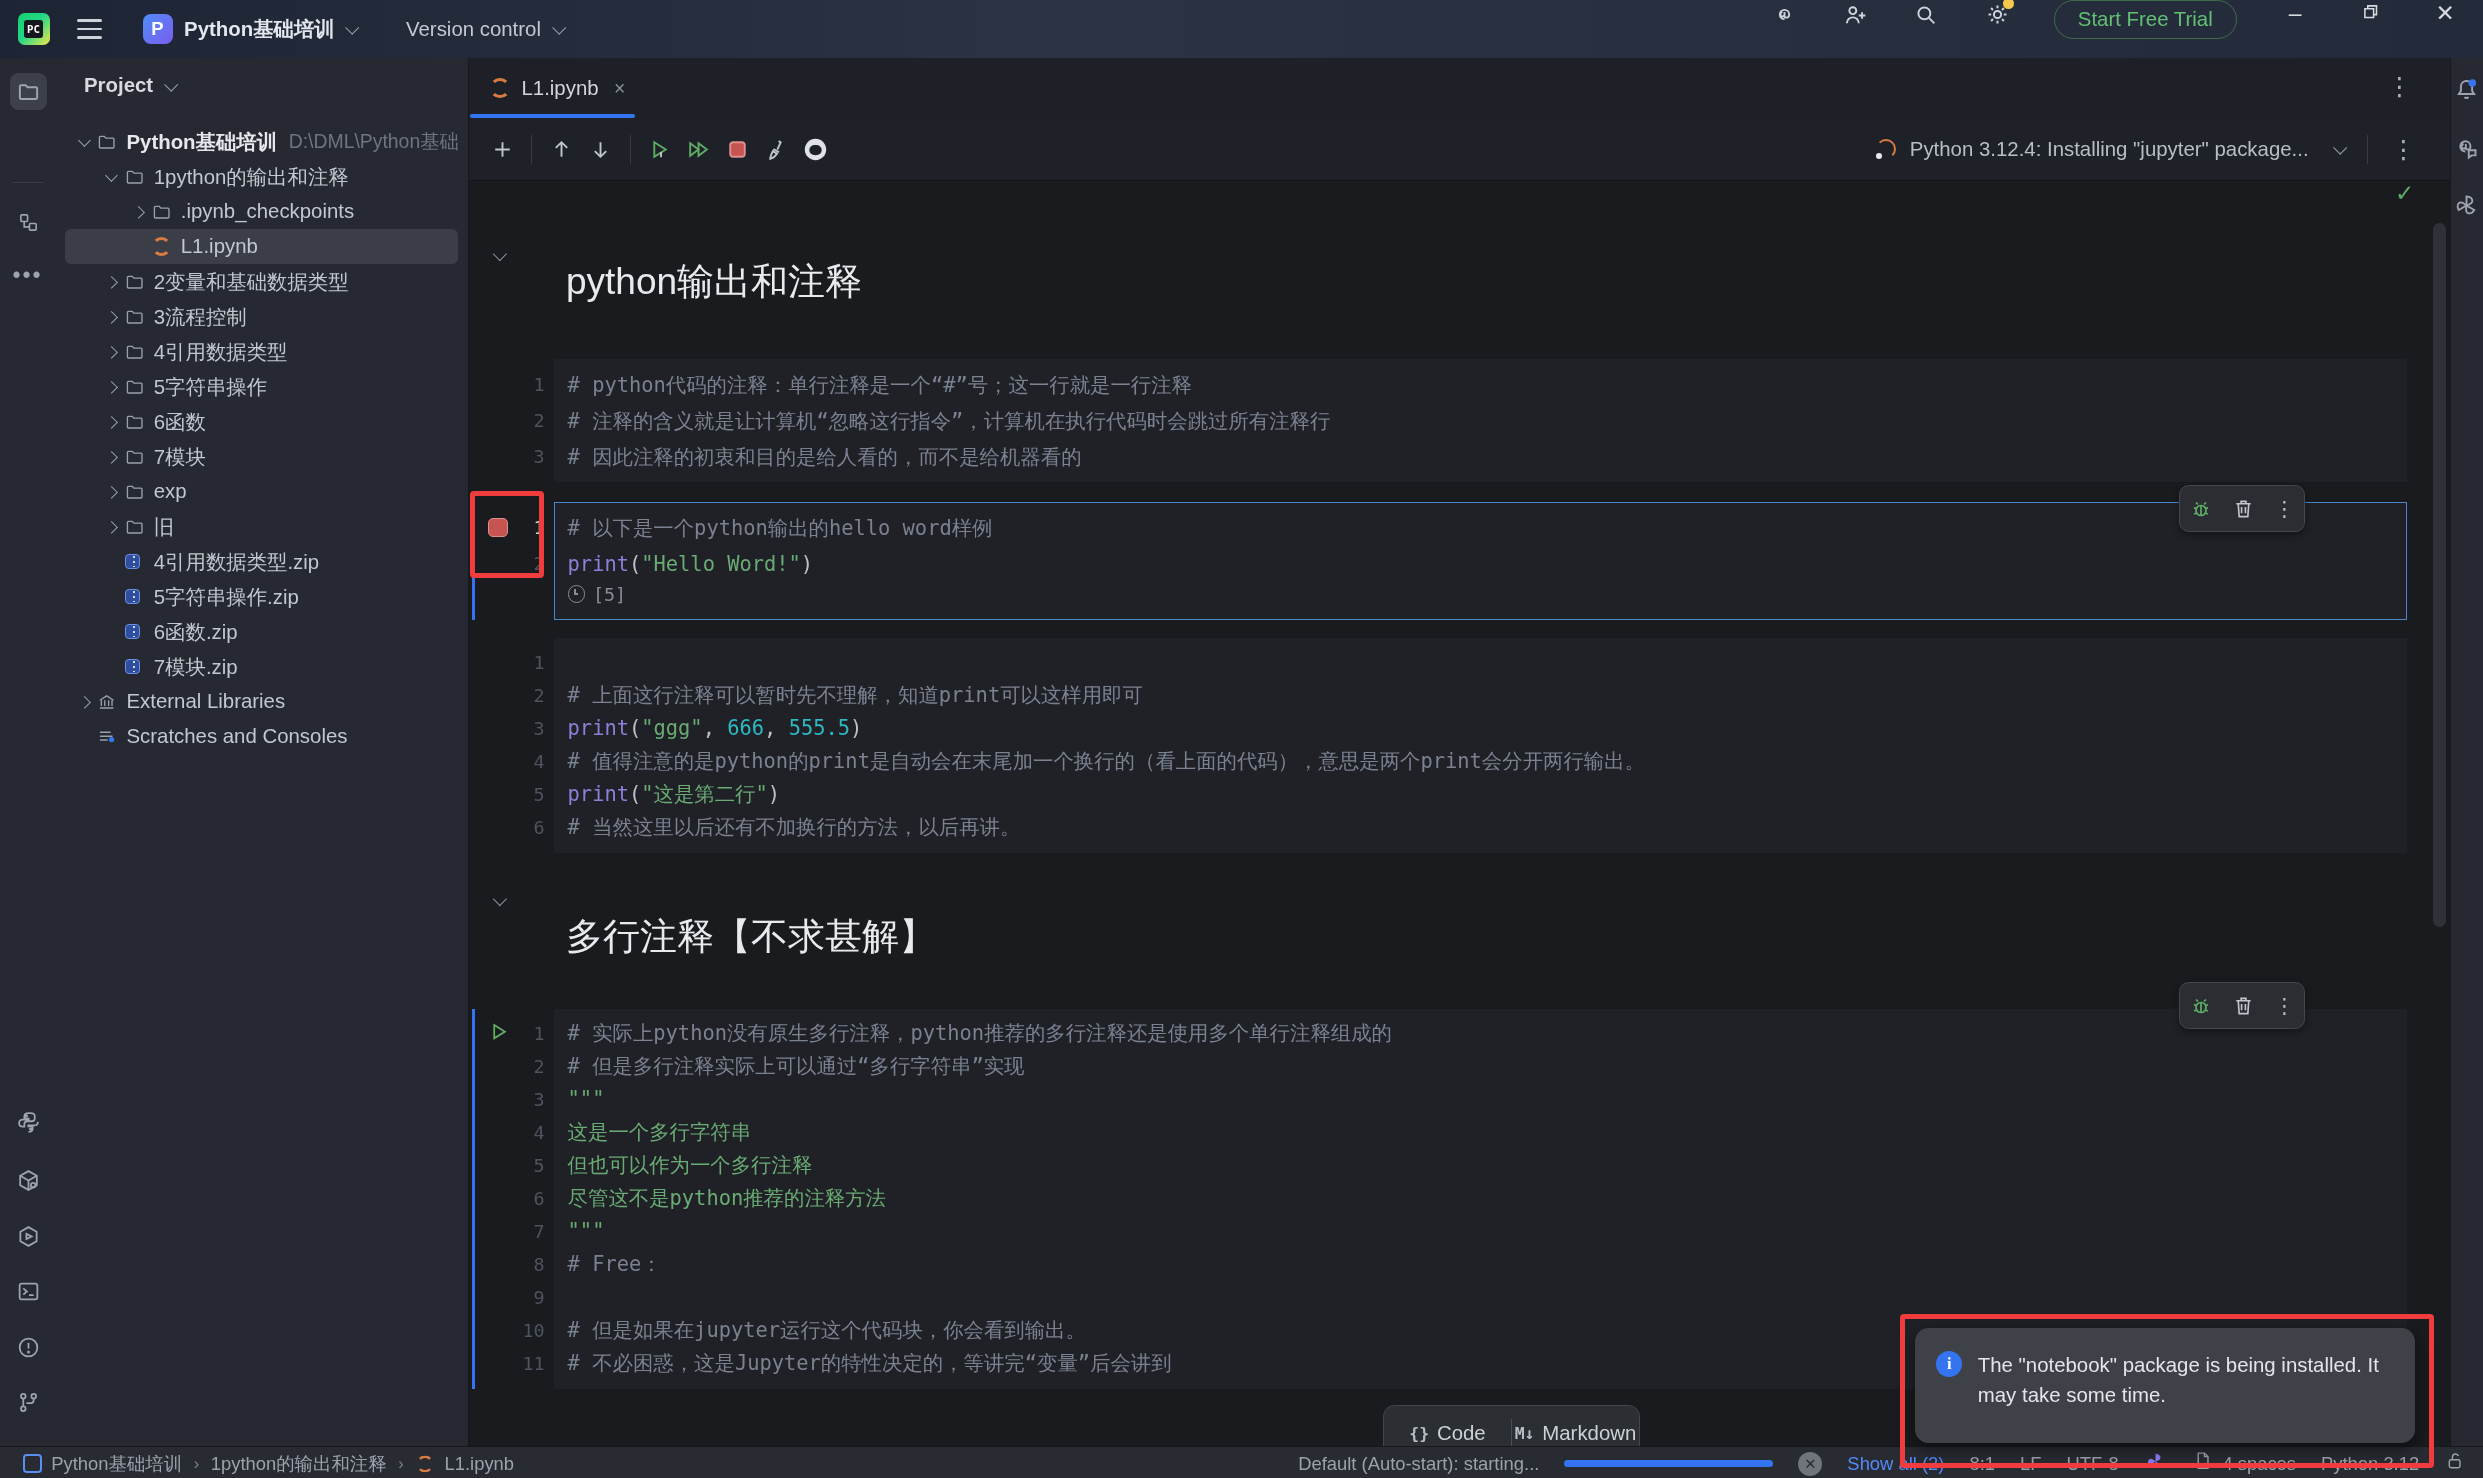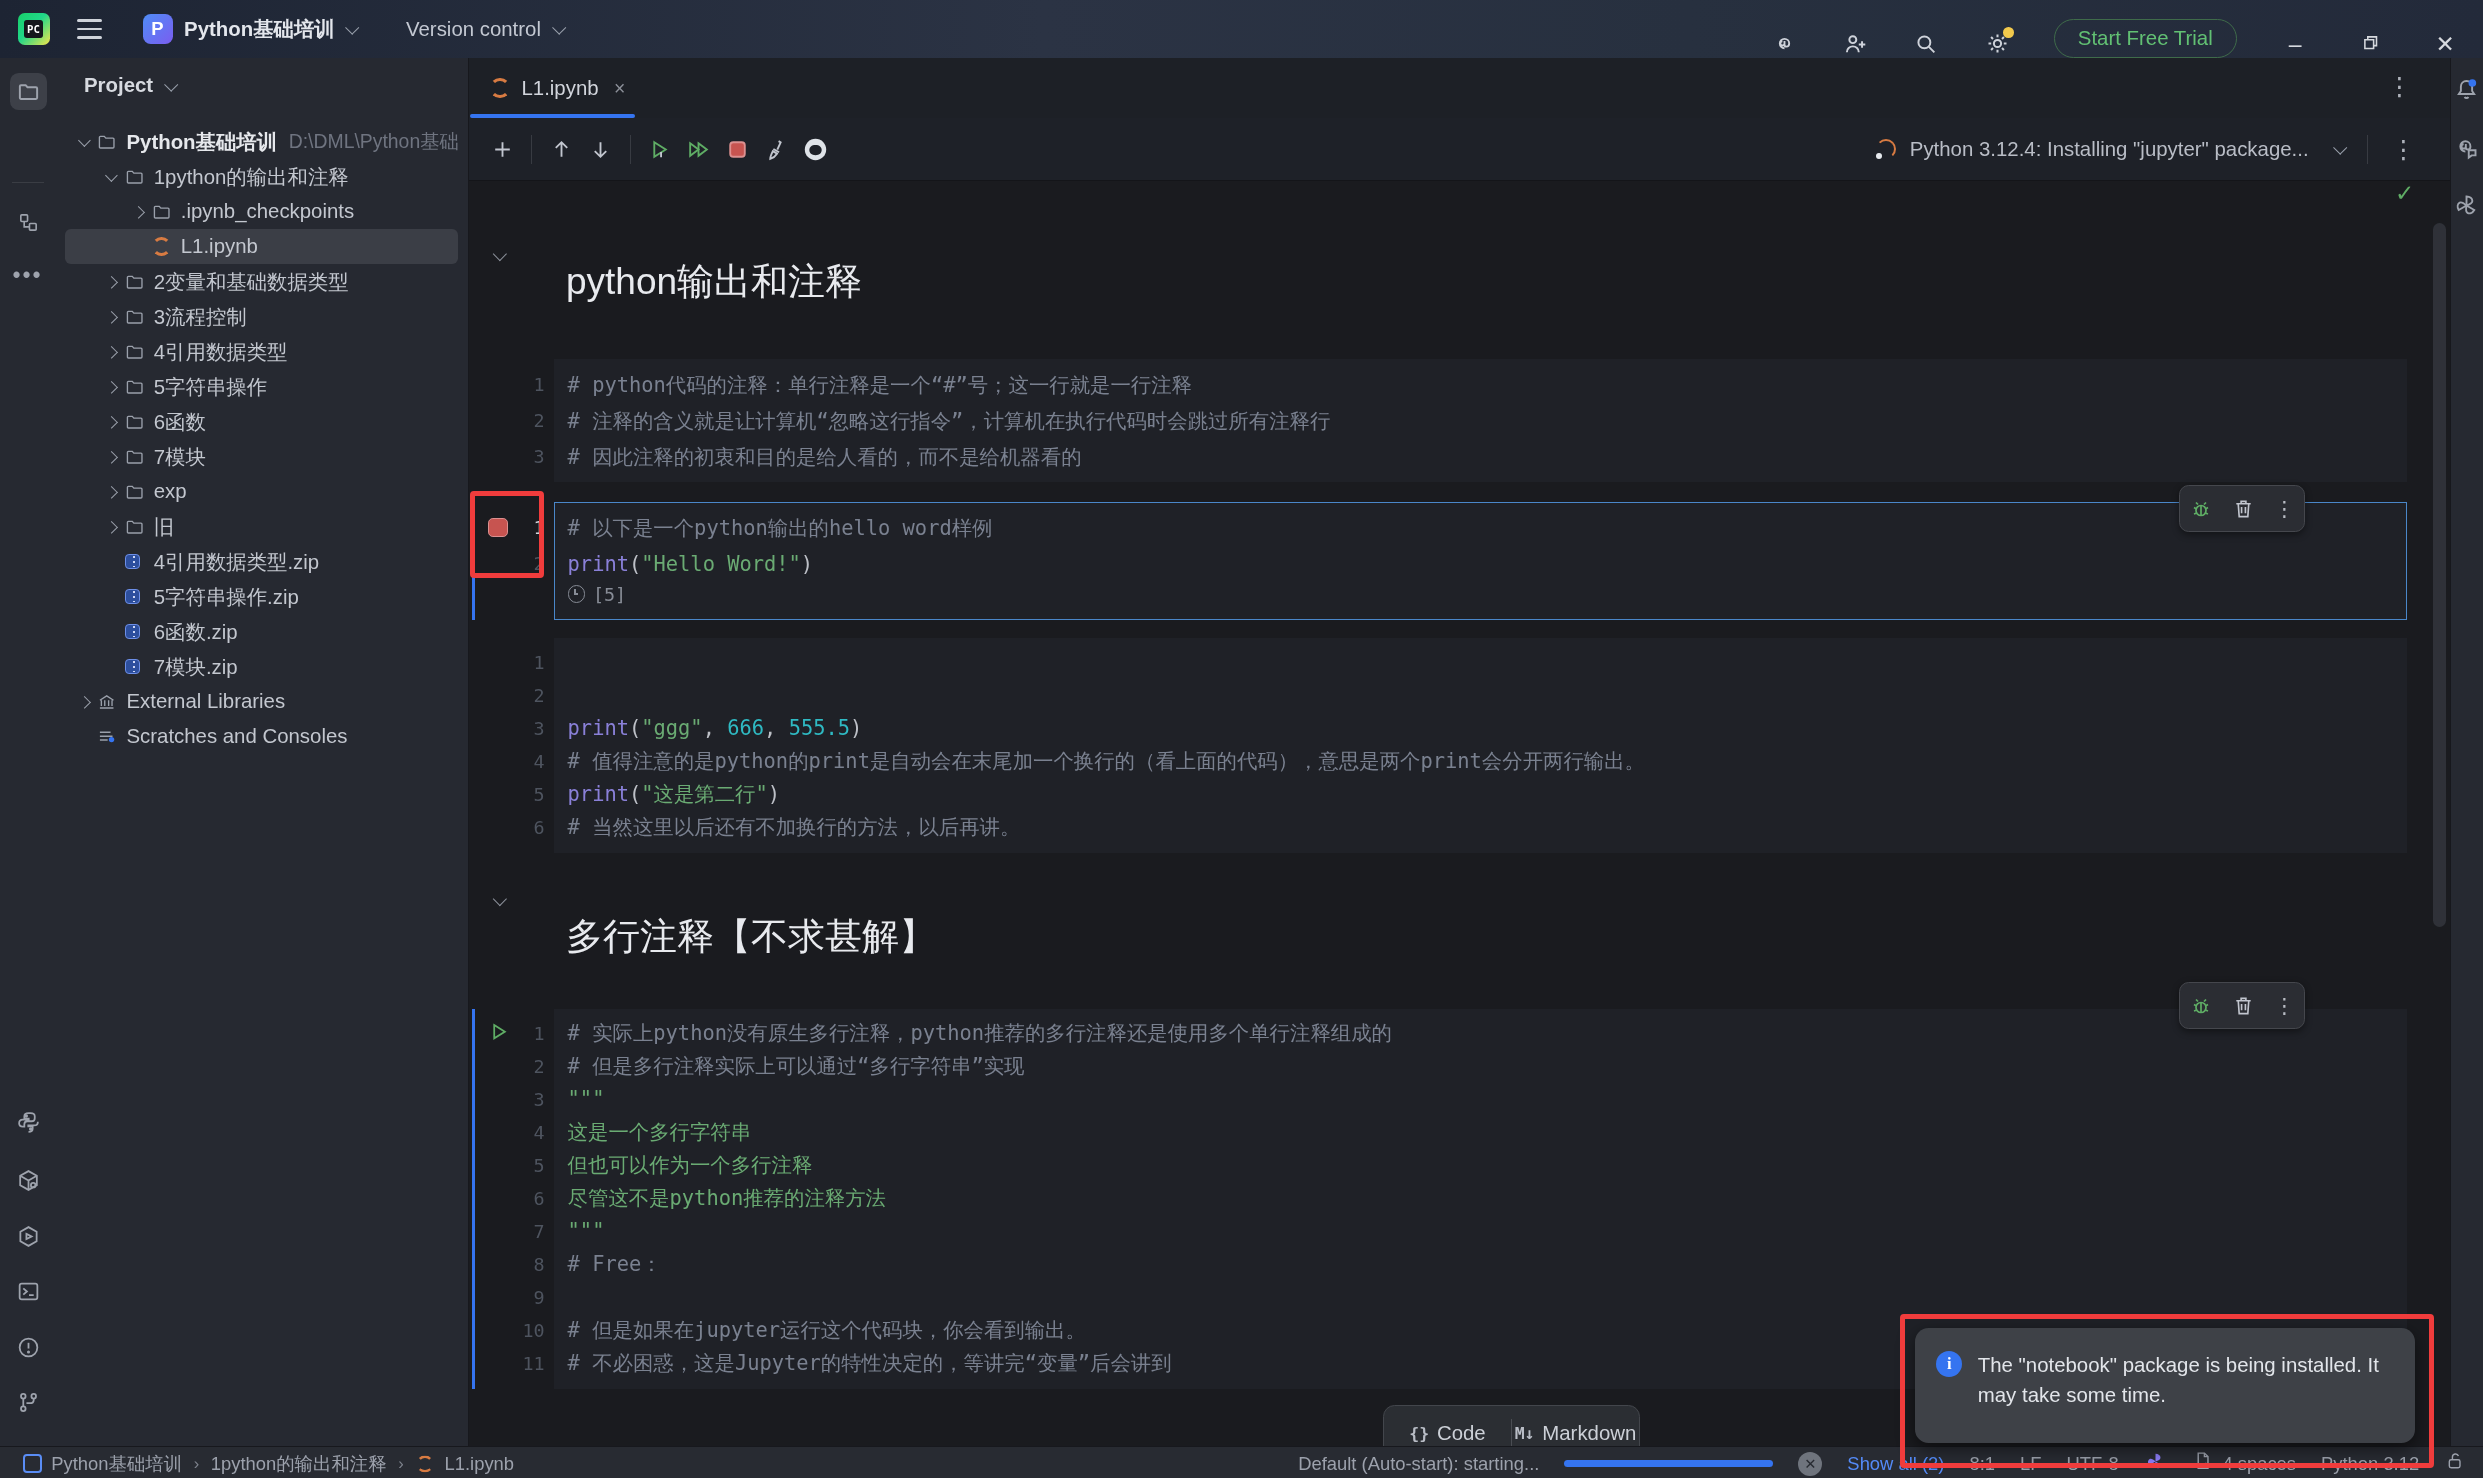--- a/index.html
+++ b/index.html
@@ -16,21 +16,21 @@
     padding:2.9px 2.9px;border-radius:2.9px;letter-spacing:0;}
   .burger{margin-left:27px;width:25px;display:flex;flex-direction:column;gap:5.8px;cursor:pointer;}
   .burger b{height:2.5px;background:#cfd3da;border-radius:1.9px;}
   .pbadge{width:30px;height:30px;border-radius:7.8px;margin-left:41px;
     background:linear-gradient(135deg,#4f8df7,#7a5df0);color:#fff;font-weight:bold;font-size:18.4px;
     display:flex;align-items:center;justify-content:center;}
   .tproj{margin-left:11.6px;font-size:20.4px;font-weight:bold;color:#e3e6ec;}
   .tvc{margin-left:50px;font-size:20.4px;color:#c3c8d2;}
   .cdown{display:inline-block;width:8.7px;height:8.7px;border-right:1.9px solid #99a0ac;border-bottom:1.9px solid #99a0ac;
     transform:rotate(45deg) translateY(-1.9px);margin-left:11.6px;vertical-align:middle;}
-  .tb-right{position:absolute;right:0;top:0;height:58px;display:flex;align-items:flex-end;gap:42px;padding-right:21.3px;}
+  .tb-right{position:absolute;right:0;top:0;height:58px;display:flex;align-items:flex-start;gap:42px;padding-right:21.3px;}
   .tbic{width:29px;height:29px;display:flex;align-items:center;justify-content:center;position:relative;cursor:pointer;}
   .tbic svg{stroke:#ced2da;fill:none;stroke-width:1.8;}
   .gearDot{position:absolute;right:-1.9px;top:-1.9px;width:10.7px;height:10.7px;border-radius:50%;background:#f2c94c;}
   .trial{border:1.9px solid #3f6b4a;border-radius:969px;padding:6.8px 23px;color:#62c073;font-size:20.4px;cursor:pointer;}
   .winbtn{font-size:23px;color:#d6d9de;width:33px;text-align:center;cursor:pointer;}
   
   .lstrip{position:absolute;left:0;top:58px;width:55px;height:1388px;background:#262931;border-right:1px solid #17181d;}
   .lsbtn{position:absolute;left:9.7px;width:37px;height:37px;border-radius:8.7px;display:flex;align-items:center;justify-content:center;cursor:pointer;}
   .lsbtn.on{background:#3d4048;}
   .lsbtn svg{stroke:#9ea3ad;fill:none;stroke-width:1.7;}
@@ -504,20 +504,21 @@
     </div>
 
     <div class="cell" style="top:580px;height:215px;--lh:33px">
       <div class="cellbg"></div>
       <div class="lines">
           <div class="cl">
             <span class="ln">1</span>
           </div>
           <div class="cl">
             <span class="ln">2</span>
+            <span class="cd"><span class="sg-c"># 上面这行注释可以暂时先不理解，知道print可以这样用即可</span></span>
           </div>
           <div class="cl">
             <span class="ln">3</span>
             <span class="cd"><span class="sg-f">print</span><span class="sg-p">(</span><span class="sg-s">"ggg"</span><span class="sg-p">, </span><span class="sg-n">666</span><span class="sg-p">, </span><span class="sg-n">555.5</span><span class="sg-p">)</span></span>
           </div>
           <div class="cl">
             <span class="ln">4</span>
             <span class="cd"><span class="sg-c"># 值得注意的是python的print是自动会在末尾加一个换行的（看上面的代码），意思是两个print会分开两行输出。</span></span>
           </div>
           <div class="cl">

